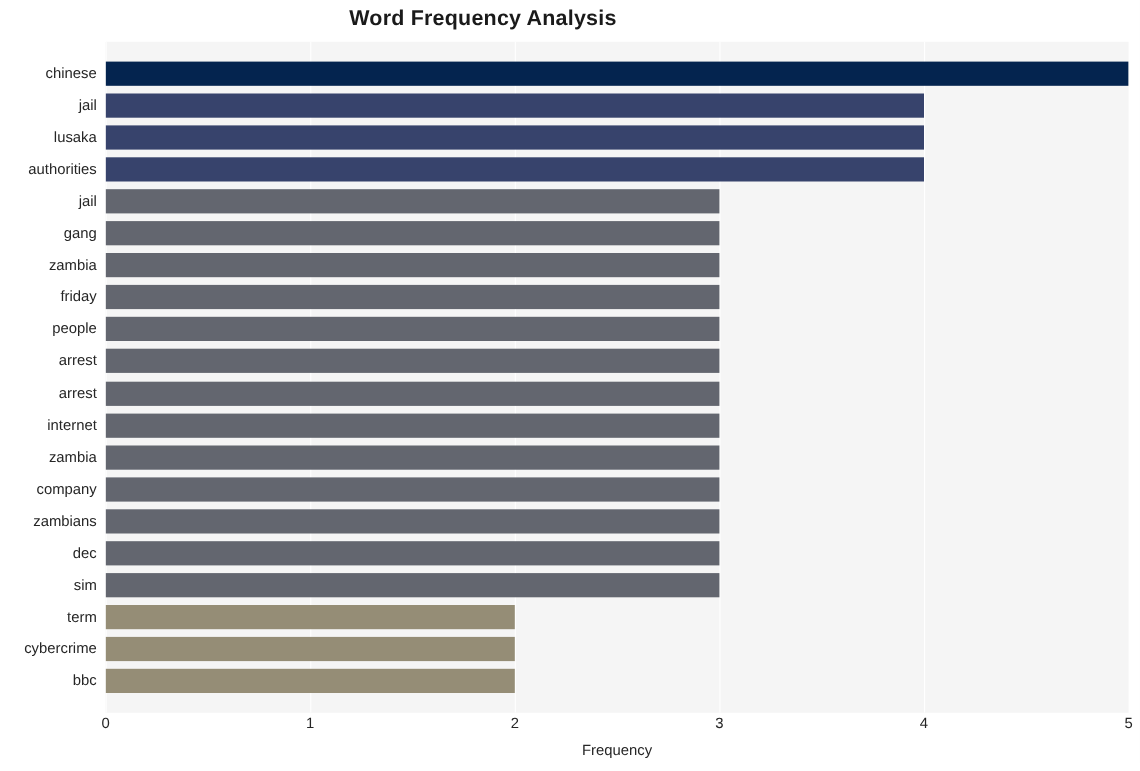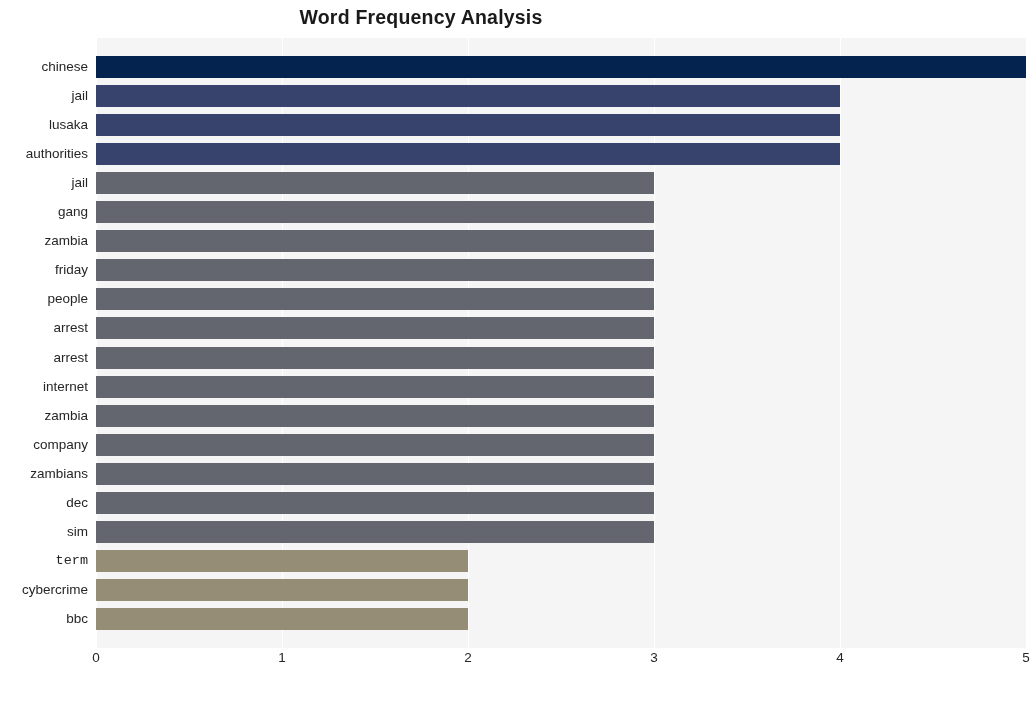--- a/index.html
+++ b/index.html
@@ -14,21 +14,21 @@
     overflow: hidden;
   }
   #figure {
     position: relative;
     width: 1036px;
     height: 701px;
     background: #ffffff;
   }
   #chart-title {
     position: absolute;
-    left: 0;
+    left: 18px;
     top: 6px;
     width: 842px;
     text-align: center;
     font-size: 19.5px;
     font-weight: bold;
     color: #1a1a1a;
     letter-spacing: 0.2px;
   }
   
   #plot-area {
@@ -188,28 +188,29 @@
       <div class="y-tick-label" style="top: 221.381px;">friday</div>
       <div class="y-tick-label" style="top: 250.429px;">people</div>
       <div class="y-tick-label" style="top: 279.476px;">arrest</div>
       <div class="y-tick-label" style="top: 308.524px;">arrest</div>
       <div class="y-tick-label" style="top: 337.571px;">internet</div>
       <div class="y-tick-label" style="top: 366.619px;">zambia</div>
       <div class="y-tick-label" style="top: 395.667px;">company</div>
       <div class="y-tick-label" style="top: 424.714px;">zambians</div>
       <div class="y-tick-label" style="top: 453.762px;">dec</div>
       <div class="y-tick-label" style="top: 482.81px; text-align: right;">sim</div>
-      <div class="y-tick-label" style="top: 511.857px; font-family: Liberation Mono, monospace;">term</div>
+      <div class="y-tick-label" style="top: 511.857px;">term</div>
       <div class="y-tick-label" style="top: 540.905px;">cybercrime</div>
       <div class="y-tick-label" style="top: 569.952px;">bbc</div>
     </div>
 
   <div id="x-axis-labels">
       <div class="x-tick-label" style="left: 96px;">0</div>
       <div class="x-tick-label" style="left: 282px;">1</div>
       <div class="x-tick-label" style="left: 468px;">2</div>
       <div class="x-tick-label" style="left: 654px;">3</div>
       <div class="x-tick-label" style="left: 840px;">4</div>
       <div class="x-tick-label" style="left: 1026px;">5</div>
     </div>
 
+  <div id="x-axis-title">Frequency</div>
 
 </div>
 
 </body></html>

